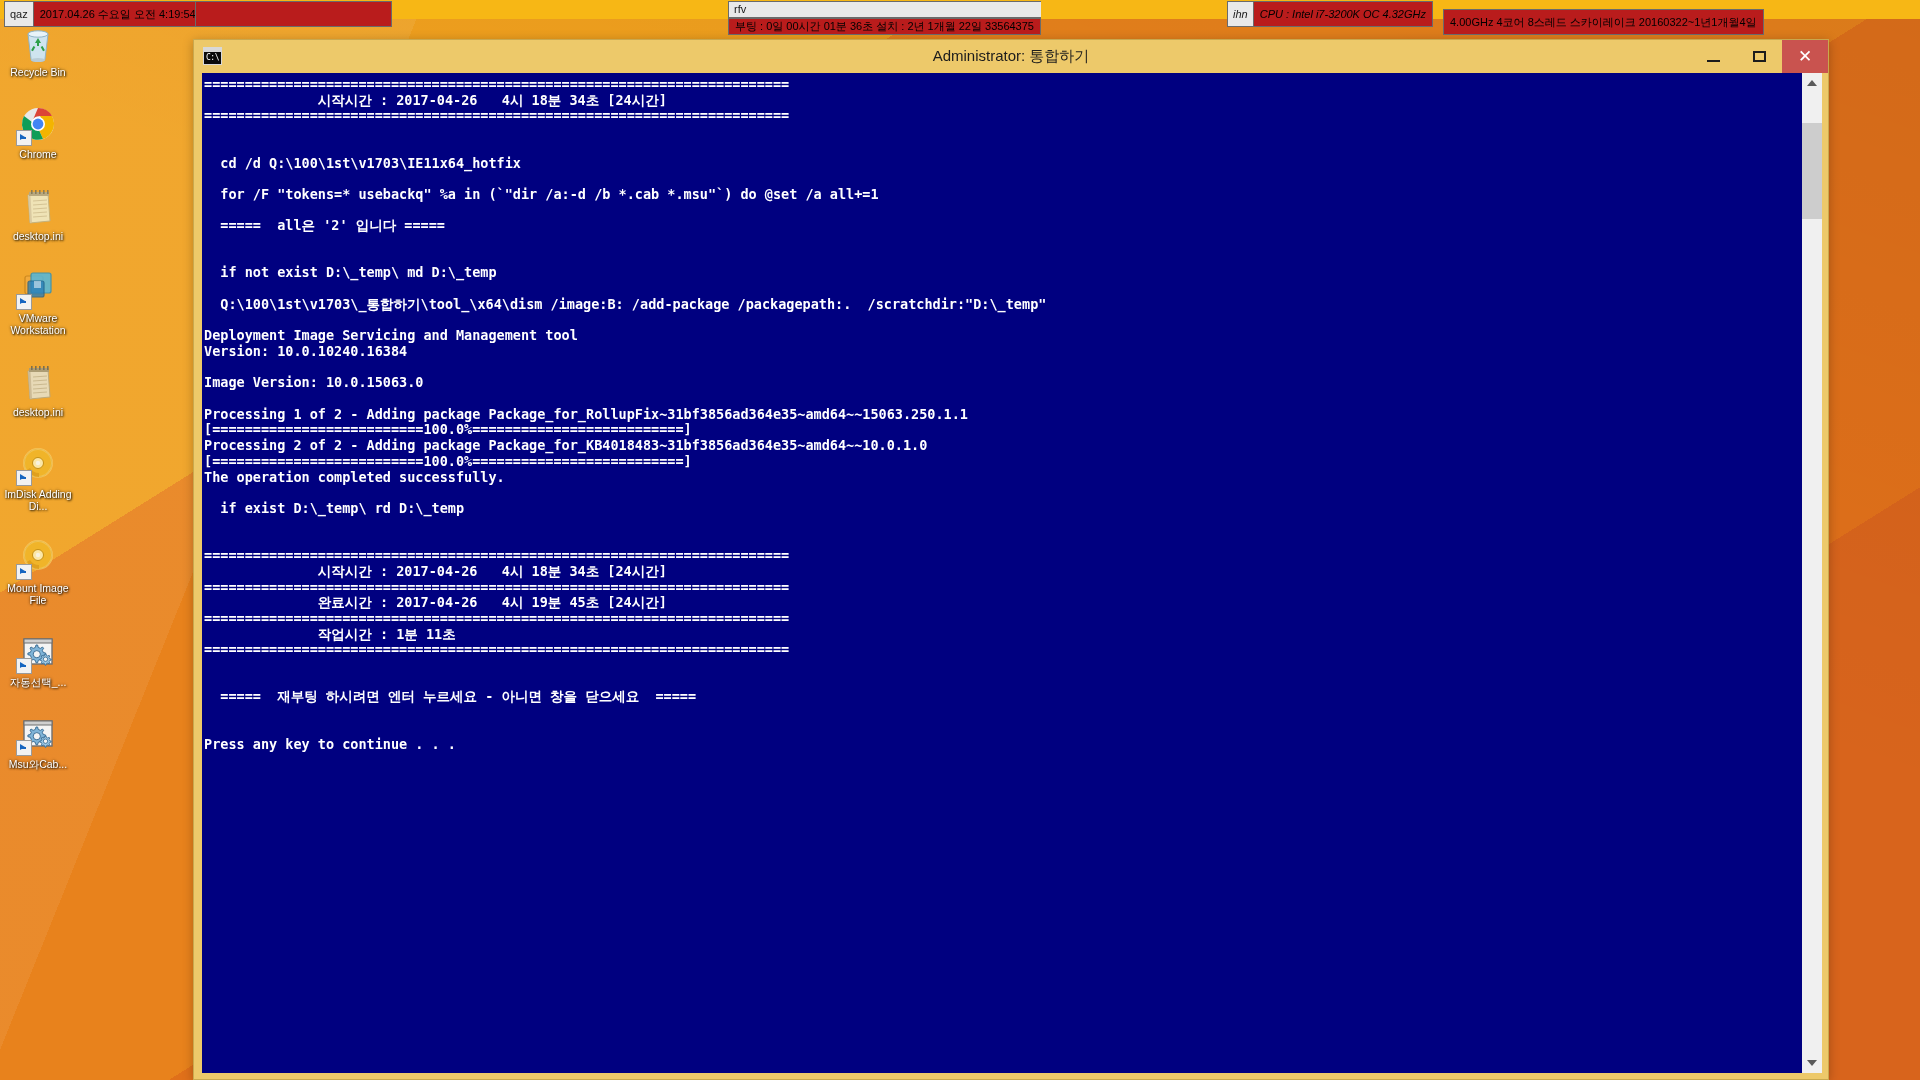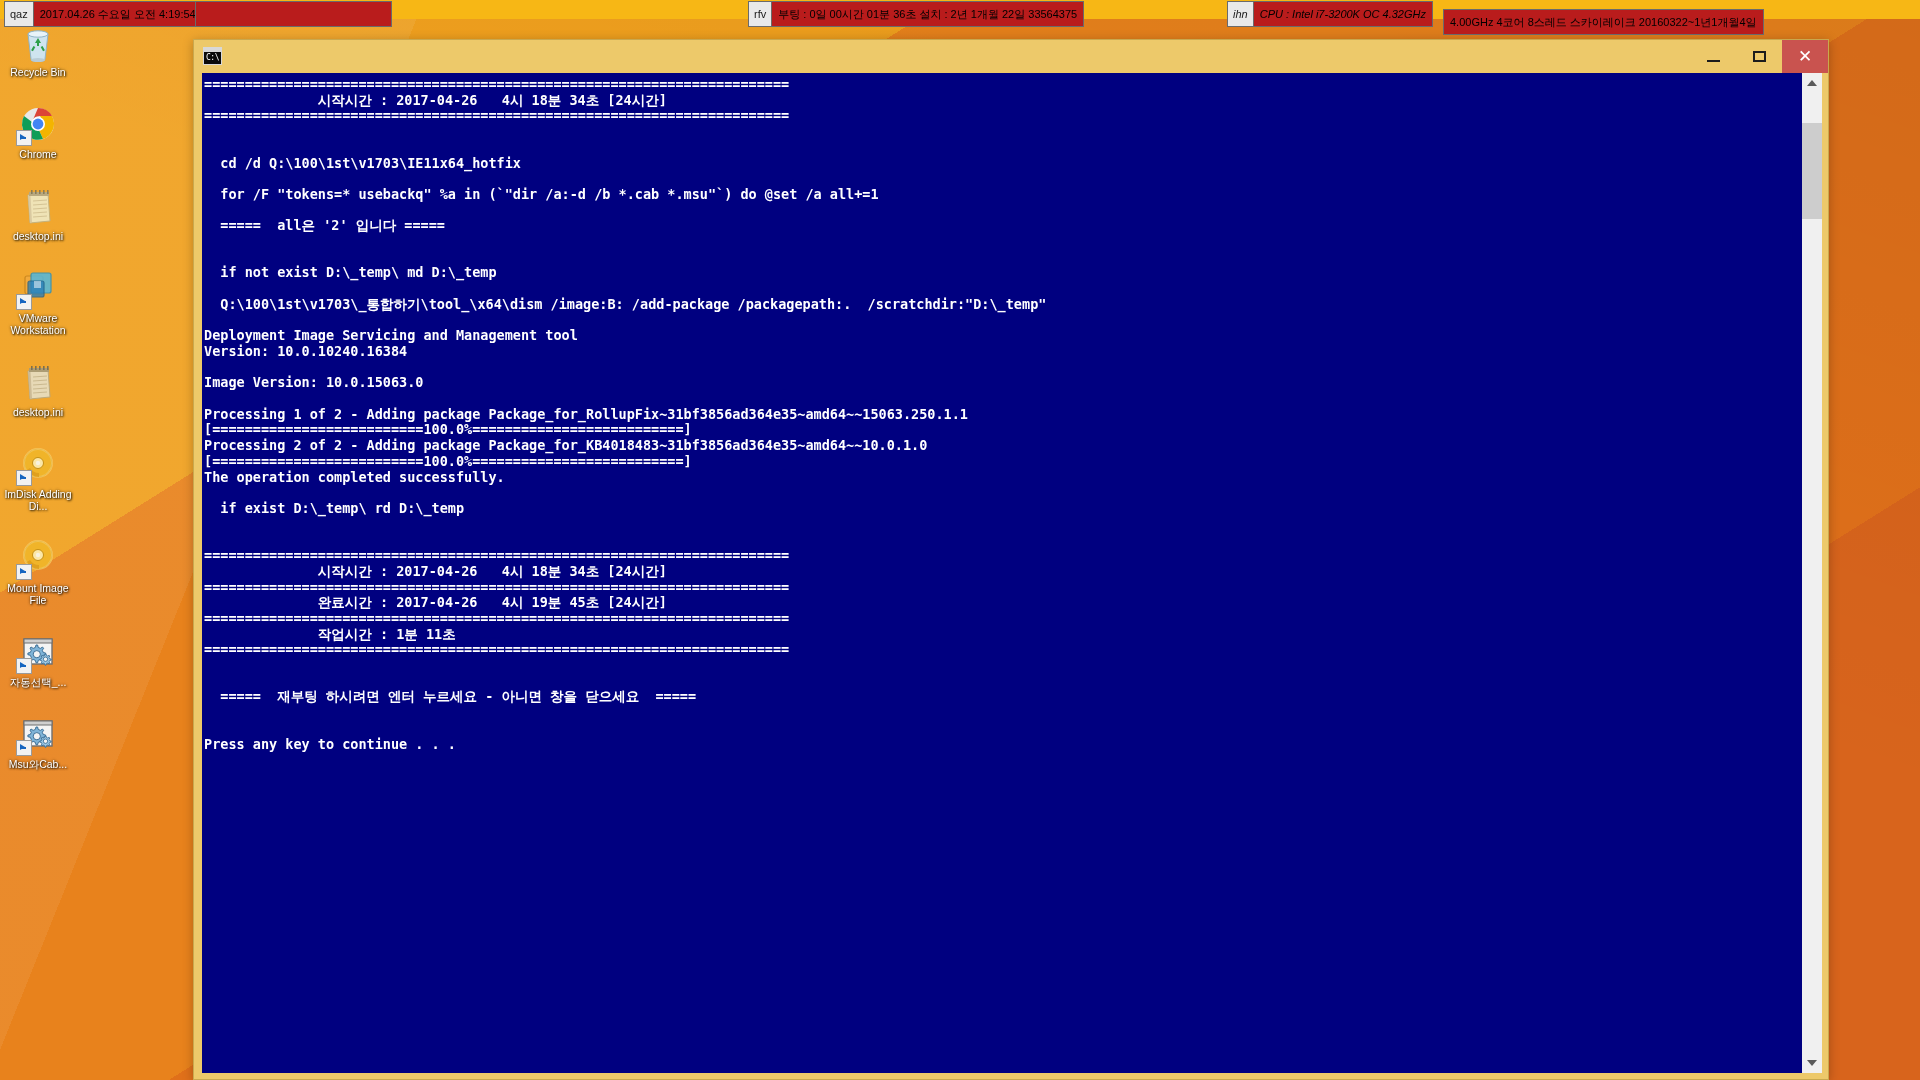--- a/index.html
+++ b/index.html
@@ -394,20 +394,21 @@
     </div>
 
   </div>
 
   <div id="console-window">
 
     <div id="titlebar">
       <div id="title-icon">
         <span class="cmd">C:\</span>
       </div>
+      <div id="title-text">Administrator: 통합하기</div>
 
       <div class="wbtn" id="btn-min">
         <span class="bar"></span>
       </div>
       <div class="wbtn" id="btn-max">
         <span class="sq"></span>
       </div>
       <div class="wbtn" id="btn-close">
         <span class="x">✕</span>
       </div>
@@ -430,21 +431,21 @@
   </div>
 
   <div id="topbar">
       <div class="gadget" style="left: 4px;">
         <div class="g-key">qaz</div>
         <div class="g-val">2017.04.26 수요일  오전 4:19:54</div>
       </div>
       <div class="gadget" style="left: 195px;">
         <div class="g-val empty"></div>
       </div>
-      <div class="gadget" style="left: 748px;">
+      <div class="gadget" style="left: 728px; flex-direction: column;">
         <div class="g-key">rfv</div>
         <div class="g-val">부팅 : 0일 00시간 01분 36초 설치 : 2년 1개월 22일 33564375</div>
       </div>
       <div class="gadget" style="left: 1227px; font-style: italic;">
         <div class="g-key">ihn</div>
         <div class="g-val">CPU : Intel i7-3200K OC 4.32GHz</div>
       </div>
       <div class="gadget" style="left: 1443px; margin-top: 8px;">
         <div class="g-val">4.00GHz 4코어 8스레드 스카이레이크 20160322~1년1개월4일</div>
       </div>

